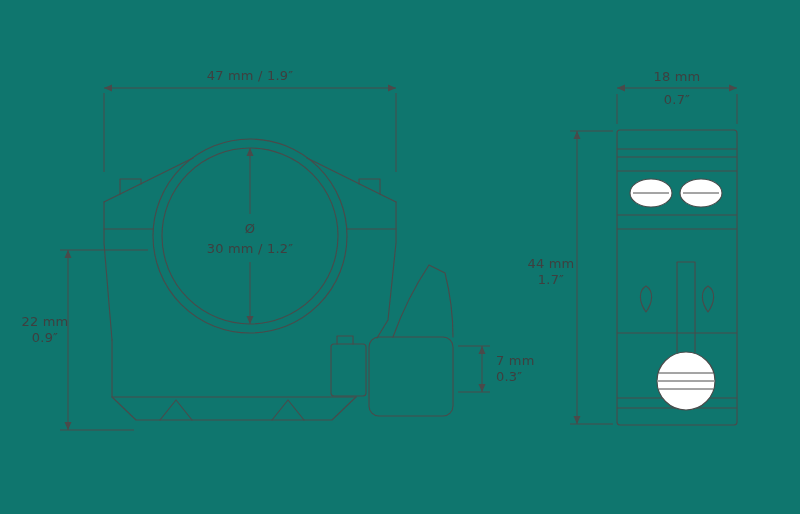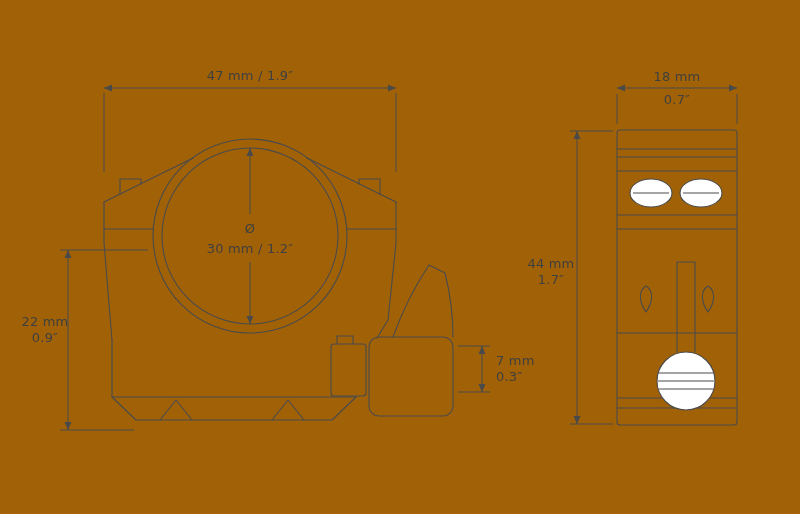--- a/index.html
+++ b/index.html
@@ -1,16 +1,16 @@
 <!DOCTYPE html>
 <html><head>
 <meta charset="utf-8">
 <style>
   html,body{margin:0;padding:0;background:#ffffff;}
-  .canvas{width:800px;height:514px;background:#a16207;position:relative;overflow:hidden;}
+  .canvas{width:800px;height:514px;background:#0f766e;position:relative;overflow:hidden;}
   svg{display:block;}
   text{font-family:"DejaVu Sans","Liberation Sans",sans-serif;font-size:13px;fill:#3f3f3f;letter-spacing:.2px;}
   .ln{stroke:#4a4a4a;stroke-width:1;fill:none;stroke-linecap:butt;}
   .part{stroke:#4a4a4a;stroke-width:1.1;fill:none;stroke-linejoin:round;stroke-linecap:round;}
   .solid{stroke:#4a4a4a;stroke-width:1.1;fill:#ffffff;stroke-linejoin:round;}
   .arrow{fill:#4a4a4a;stroke:none;}
   .mid{text-anchor:middle;}
 </style>
 </head>
 <body>

